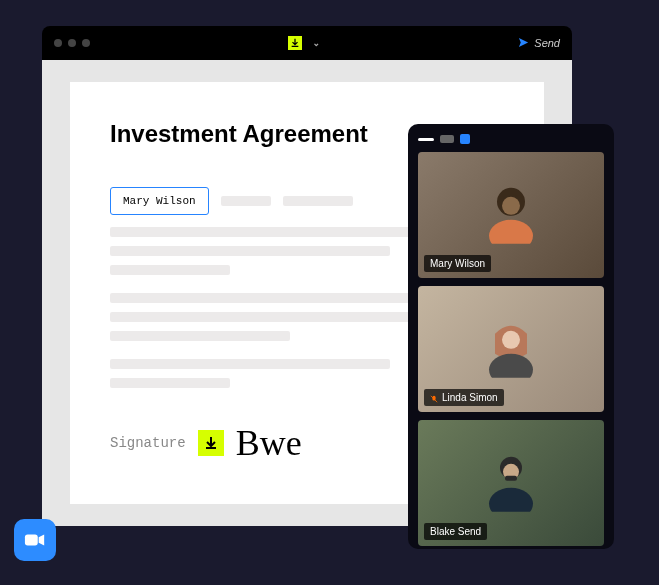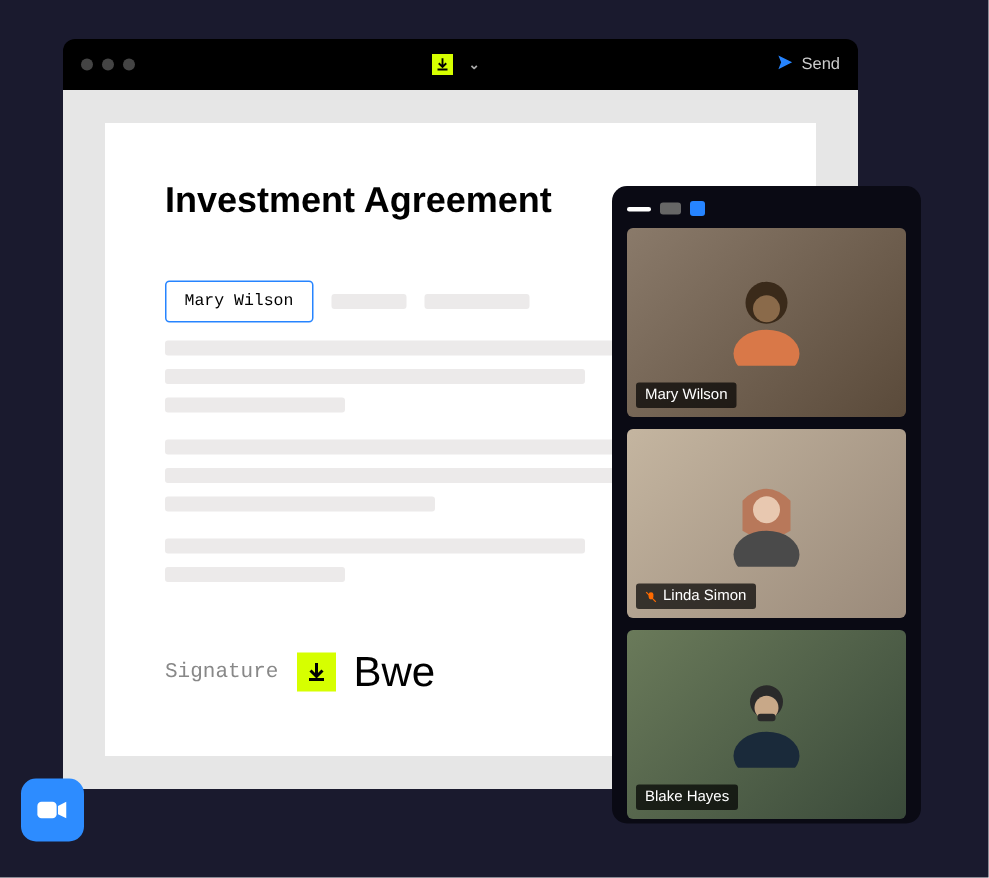--- a/index.html
+++ b/index.html
@@ -30,21 +30,21 @@
 .titlebar-center {
   flex: 1; display: flex; align-items: center; justify-content: center; gap: 6px;
   font-size: 12px; font-weight: 600;
 }
 .ds-logo {
   width: 14px; height: 14px; background: #d6ff00;
   display: flex; align-items: center; justify-content: center;
 }
 .ds-logo svg { width: 10px; height: 10px; }
 .chev { font-size: 9px; color: #aaa; margin-left: 4px; }
-.titlebar-right { display: flex; align-items: center; gap: 5px; font-size: 11px; color: #ccc; }
+.titlebar-right { display: flex; align-items: flex-start; gap: 5px; font-size: 11px; color: #ccc; font-style: italic; }
 .send-icon { color: #2684ff; }
 .doc-area {
   background: #e6e6e6;
   height: calc(100% - 34px);
   padding: 22px 28px;
 }
 .doc {
   background: #fff;
   width: 100%; height: 100%;
   padding: 38px 40px 20px;
@@ -72,22 +72,22 @@
   position: absolute; bottom: 40px; left: 40px;
   display: flex; align-items: center; gap: 12px;
 }
 .sig-label { font-size: 14px; color: #888; font-family: Liberation Mono, monospace; }
 .sig-icon {
   width: 26px; height: 26px; background: #d6ff00;
   display: flex; align-items: center; justify-content: center;
 }
 .sig-icon svg { width: 16px; height: 16px; }
 .signature-script {
-  font-family: Liberation Sans, sans-serif;
-  font-size: 28px; font-weight: 500;
+  font-family: Liberation Serif, serif;
+  font-size: 36px; font-weight: 500;
 }
 .video-panel {
   position: absolute;
   left: 408px; top: 124px;
   width: 206px; height: 425px;
   background: #0a0a14;
   border-radius: 10px;
   padding: 10px;
 }
 .video-toolbar {
@@ -243,21 +243,21 @@
     <div class="participant p3">
       <div class="avatar">
         <svg viewBox="0 0 64 64">
             <circle cx="32" cy="20" r="11" fill="#2a2a2a"></circle>
             <ellipse cx="32" cy="56" rx="22" ry="16" fill="#1a2a3a"></ellipse>
             <circle cx="32" cy="24" r="8" fill="#c8a888"></circle>
             <rect x="26" y="28" width="12" height="5" rx="2" fill="#2a2a2a"></rect>
           </svg>
       </div>
       <div class="name-tag">
-        <span>Blake Hayes</span>
+        <span>Blake Send</span>
       </div>
     </div>
 
   </div>
 </div>
 
 <div class="zoom-btn">
   <svg viewBox="0 0 24 16">
     <rect x="1" y="2" width="14" height="12" rx="3" fill="#fff"></rect>
     <path d="M16 5 L22 2 L22 14 L16 11 Z" fill="#fff"></path>

